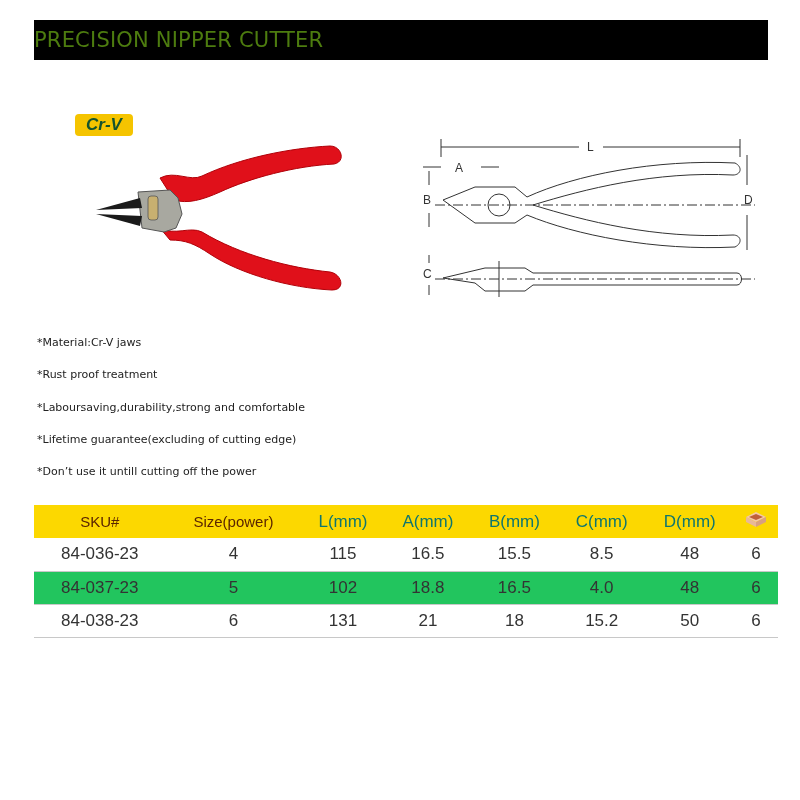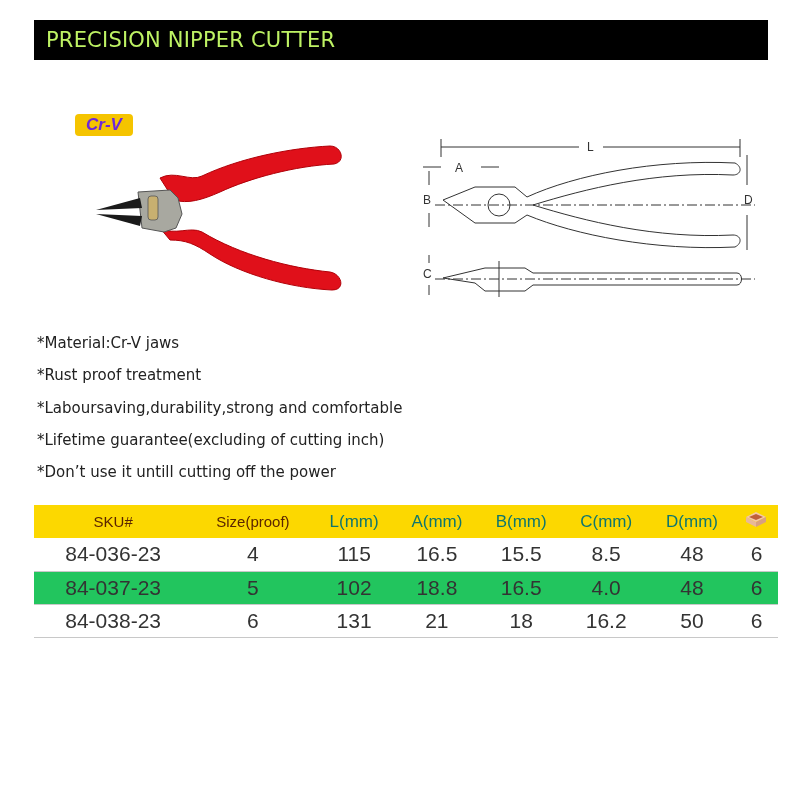--- a/index.html
+++ b/index.html
@@ -1,26 +1,26 @@
 <!DOCTYPE html>
 <html><head>
 <meta charset="utf-8">
 <style>
   * { box-sizing: border-box; margin: 0; padding: 0; }
   body { width: 800px; height: 800px; background: #ffffff; position: relative; overflow: hidden; font-family: "Liberation Sans", sans-serif; }
-  .title-bar { position: absolute; left: 34px; top: 20px; width: 734px; height: 40px; background: #000; color: #bef264; font-family: "DejaVu Sans", sans-serif; font-size: 21px; line-height: 40px; padding-left: 12px; letter-spacing: 0.2px; }
-  .badge { position: absolute; left: 75px; top: 114px; width: 58px; height: 22px; background: #f5c400; border-radius: 4px; font-family: "Liberation Sans", sans-serif; font-weight: bold; font-style: italic; font-size: 17px; line-height: 22px; text-align: center; color: #6d28d9; }
+  .title-bar { position: absolute; left: 34px; top: 20px; width: 734px; height: 40px; background: #000; color: #4d7c0f; font-family: "DejaVu Sans", sans-serif; font-size: 21px; line-height: 40px; padding-left: 0; letter-spacing: 0.2px; }
+  .badge { position: absolute; left: 75px; top: 114px; width: 58px; height: 22px; background: #f5c400; border-radius: 4px; font-family: "Liberation Sans", sans-serif; font-weight: bold; font-style: italic; font-size: 17px; line-height: 22px; text-align: center; color: #14532d; }
   .photo { position: absolute; left: 90px; top: 140px; width: 260px; height: 160px; }
   .diagram { position: absolute; left: 415px; top: 135px; width: 355px; height: 165px; }
   .features { position: absolute; left: 37px; top: 332px; }
-  .feature { font-family: "DejaVu Sans", sans-serif; font-size: 15px; color: #222; height: 32.3px; line-height: 22px; }
+  .feature { font-family: "DejaVu Sans", sans-serif; font-size: 11px; color: #222; height: 32.3px; line-height: 22px; }
   table { position: absolute; left: 34px; top: 505px; width: 744px; border-collapse: collapse; }
   th { background: #fcd800; height: 33px; font-weight: normal; font-size: 17px; color: #0f766e; text-align: center; }
   th.small { font-size: 15px; color: #5a2500; }
-  td { height: 33px; text-align: center; font-size: 21px; color: #333; border-bottom: 1.5px solid #c8c8c8; }
+  td { height: 33px; text-align: center; font-size: 17px; color: #333; border-bottom: 1.5px solid #c8c8c8; }
   tr.alt td { background: #22c55e; }
 </style>
 </head>
 <body>
 
 <div class="title-bar">PRECISION NIPPER CUTTER</div>
 
 <div class="badge">Cr-V</div>
 
 <svg class="photo" viewBox="0 0 260 160">
@@ -66,29 +66,29 @@
 
   <path d="M28 143 L70 133 L110 133 L118 138 L322 138 C328 138 328 150 322 150 L118 150 L110 156 L70 156 L60 148 Z"></path>
   <line x1="20" y1="144" x2="340" y2="144" stroke-dasharray="10 3 2 3"></line>
   <line x1="84" y1="126" x2="84" y2="162"></line>
 </svg>
 
 <div class="features">
   <div class="feature">*Material:Cr-V jaws</div>
   <div class="feature">*Rust proof treatment</div>
   <div class="feature">*Laboursaving,durability,strong and comfortable</div>
-  <div class="feature">*Lifetime guarantee(excluding of cutting inch)</div>
+  <div class="feature">*Lifetime guarantee(excluding of cutting edge)</div>
   <div class="feature">*Don’t use it untill cutting off the power</div>
 </div>
 
 <table>
   <thead>
     <tr>
       <th class="small">SKU#</th>
-      <th class="small">Size(proof)</th>
+      <th class="small">Size(power)</th>
       <th>L(mm)</th>
       <th>A(mm)</th>
       <th>B(mm)</th>
       <th>C(mm)</th>
       <th>D(mm)</th>
       <th>
         <svg width="26" height="20" viewBox="0 0 26 20">
           <path d="M3 8 L13 3 L23 8 L13 13 Z" fill="#f3c8a8"></path>
           <path d="M6 8 L13 5 L20 8 L13 11 Z" fill="#c0603a"></path>
           <path d="M3 8 L13 13 L13 18 L3 13 Z" fill="#e8b898"></path>
@@ -117,18 +117,18 @@
       <td>4.0</td>
       <td>48</td>
       <td>6</td>
     </tr>
     <tr>
       <td>84-038-23</td>
       <td>6</td>
       <td>131</td>
       <td>21</td>
       <td>18</td>
-      <td>16.2</td>
+      <td>15.2</td>
       <td>50</td>
       <td>6</td>
     </tr>
   </tbody>
 </table>
 
 </body></html>

